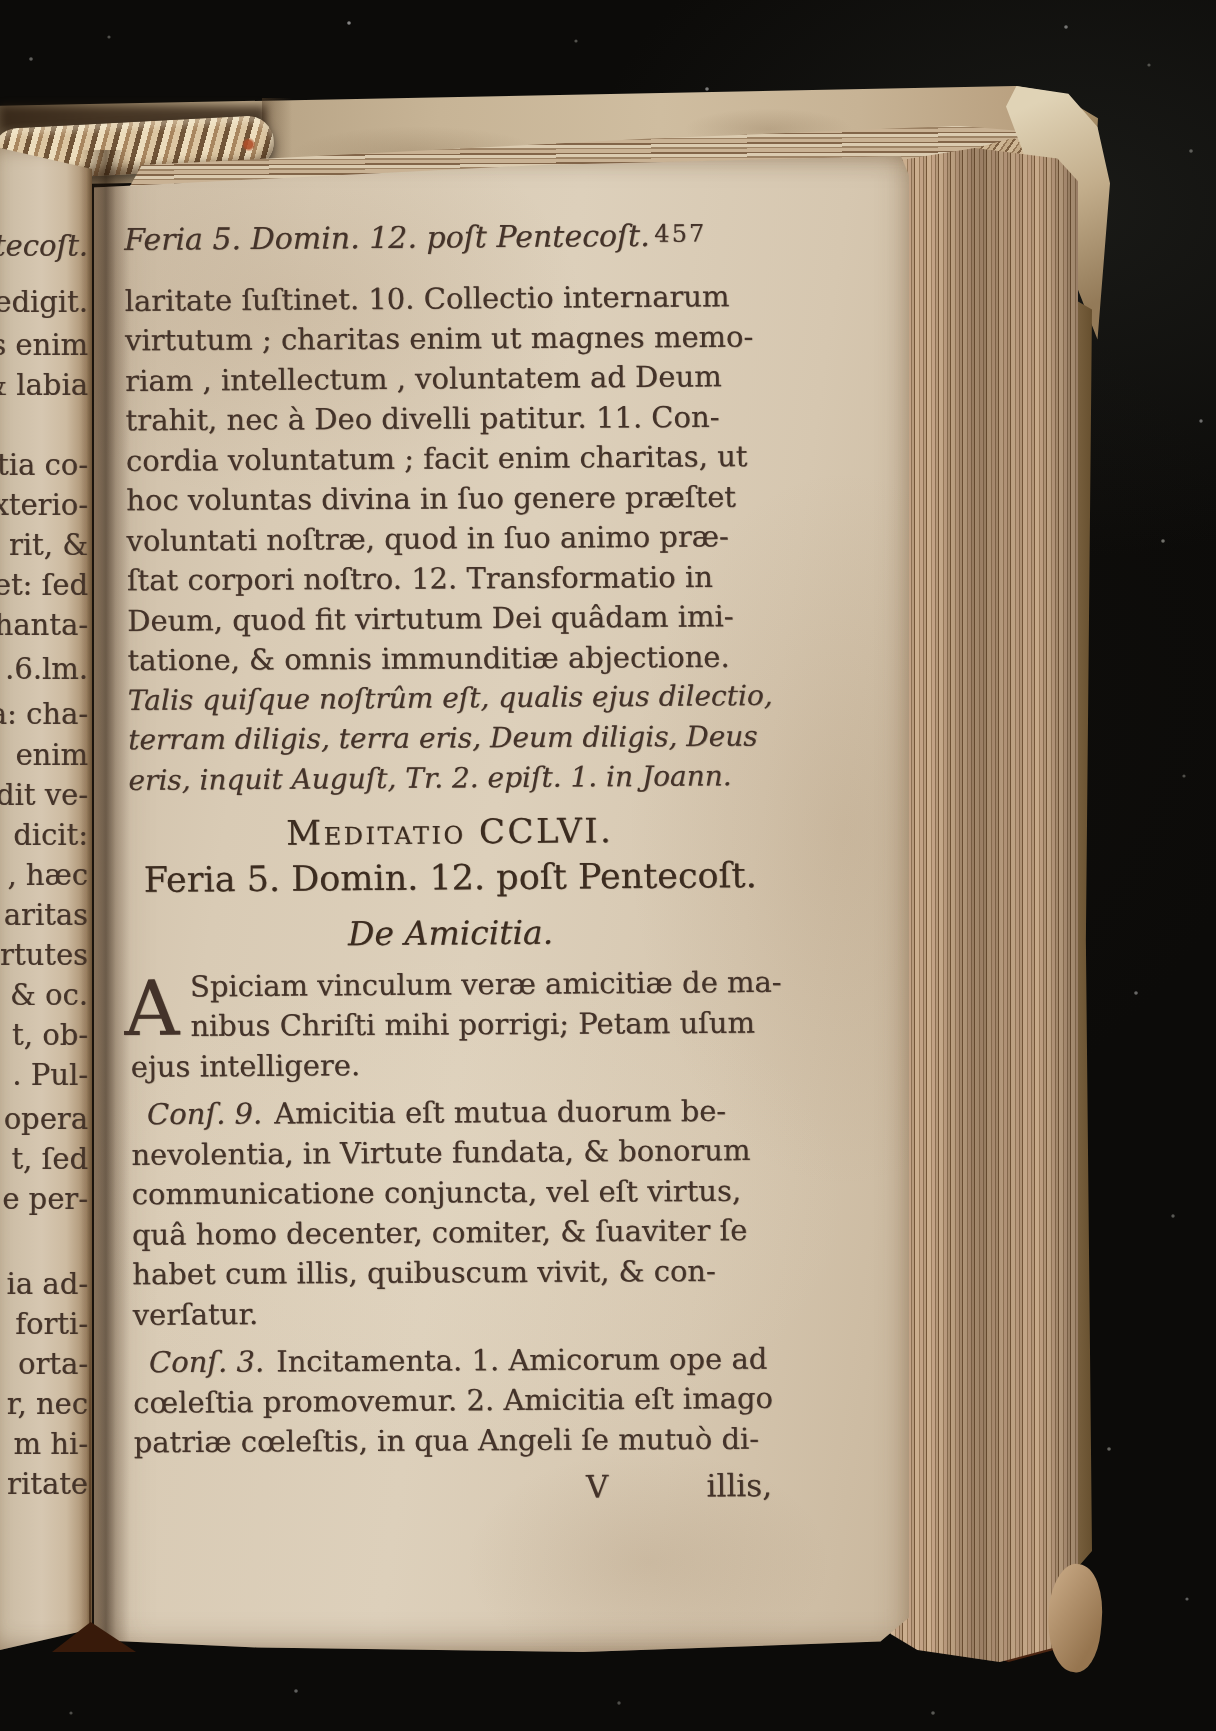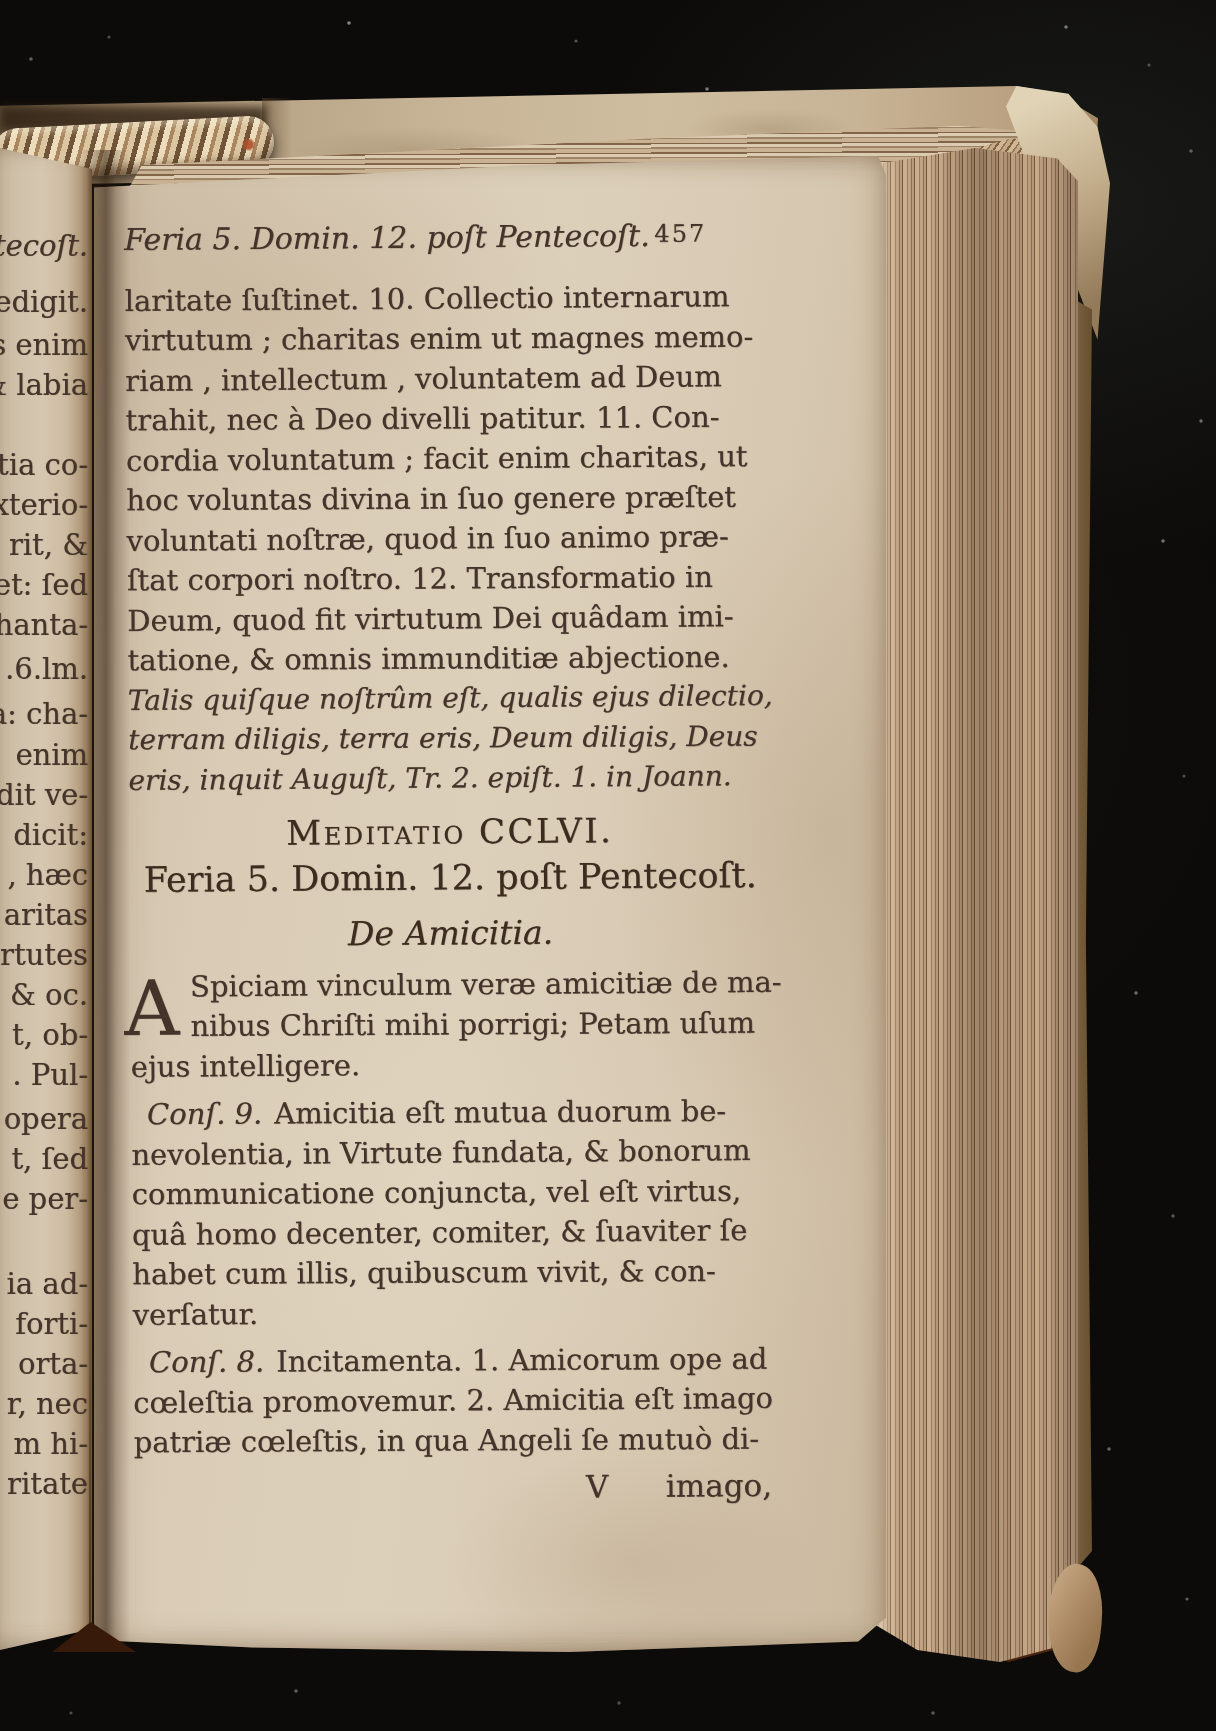--- a/index.html
+++ b/index.html
@@ -75,21 +75,21 @@
   
   .page{left:94px;top:156px;width:792px;height:1496px;
     clip-path:polygon(0 2.1%, 55% .6%, 99% 0, 100% 1.3%, 100% 97.7%, 96.5% 99.3%, 60% 100%, 20% 99.7%, 0 99.2%);
     background:
       radial-gradient(ellipse 420px 280px at 24% 10%, rgba(148,117,82,.16), transparent 70%),
       radial-gradient(ellipse 300px 500px at 92% 45%, rgba(140,108,72,.14), transparent 72%),
       radial-gradient(ellipse 520px 340px at 45% 70%, rgba(236,226,206,.22), transparent 75%),
       radial-gradient(ellipse 260px 160px at 68% 94%, rgba(130,98,64,.14), transparent 70%),
       linear-gradient(98deg,#cdbda6 0%,#d9cbb5 22%,#ddd0bb 48%,#d6c7b0 74%,#c9b79d 100%);
     box-shadow:inset 30px 0 44px -20px rgba(82,54,28,.5), inset -16px 0 30px -14px rgba(110,78,46,.38),
-      inset 0 -20px 34px -18px rgba(104,72,40,.4), inset 0 14px 22px -12px rgba(118,88,54,.32);}
+      inset 0 -20px 34px -18px rgba(104,72,40,.4), inset 0 14px 22px -12px rgba(118,88,54,.32);padding-left:23px;}
   .gutter{left:80px;top:150px;width:50px;height:1500px;
     background:linear-gradient(90deg, rgba(61,40,22,0), rgba(61,40,22,.35) 35%, rgba(38,23,10,.5) 52%, rgba(61,40,22,.22) 72%, rgba(61,40,22,0));}
   .crease{left:89px;top:1300px;width:2px;height:340px;
     background:linear-gradient(180deg, rgba(84,56,32,0), rgba(84,56,32,.55) 30%, rgba(60,36,16,.7));}
   .notch{left:52px;top:1622px;width:84px;height:30px;
     clip-path:polygon(0 100%, 46% 0, 100% 100%);background:#381a0a;}
   
   .textblock{position:absolute;left:30px;top:66px;width:642px;color:#44332a;
     transform:rotate(-.45deg);transform-origin:0 0;
     text-shadow:.5px .3px .7px rgba(58,42,28,.55);}
@@ -200,28 +200,28 @@
       <div class="line pind p-top">
         <span class="it">Conſ. 9.</span><span class="gap">Amicitia eſt mutua duorum be-</span>
       </div>
       <div class="line">nevolentia, in Virtute fundata, &amp; bonorum</div>
       <div class="line">communicatione conjuncta, vel eſt virtus,</div>
       <div class="line">quâ homo decenter, comiter, &amp; ſuaviter ſe</div>
       <div class="line">habet cum illis, quibuscum vivit, &amp; con-</div>
       <div class="line">verſatur.</div>
 
       <div class="line pind p-top">
-        <span class="it">Conſ. 8.</span><span class="gap">Incitamenta. 1. Amicorum ope ad</span>
+        <span class="it">Conſ. 3.</span><span class="gap">Incitamenta. 1. Amicorum ope ad</span>
       </div>
       <div class="line">cœleſtia promovemur. 2. Amicitia eſt imago</div>
       <div class="line">patriæ cœleſtis, in qua Angeli ſe mutuò di-</div>
 
       <div class="sigline">
         <span class="sig">V</span>
-        <span class="catch">imago,</span>
+        <span class="catch">illis,</span>
       </div>
 
     </div>
   </div>
 
   <div class="abs gutter"></div>
   <div class="abs crease"></div>
   <div class="abs notch"></div>
 </div>
 

